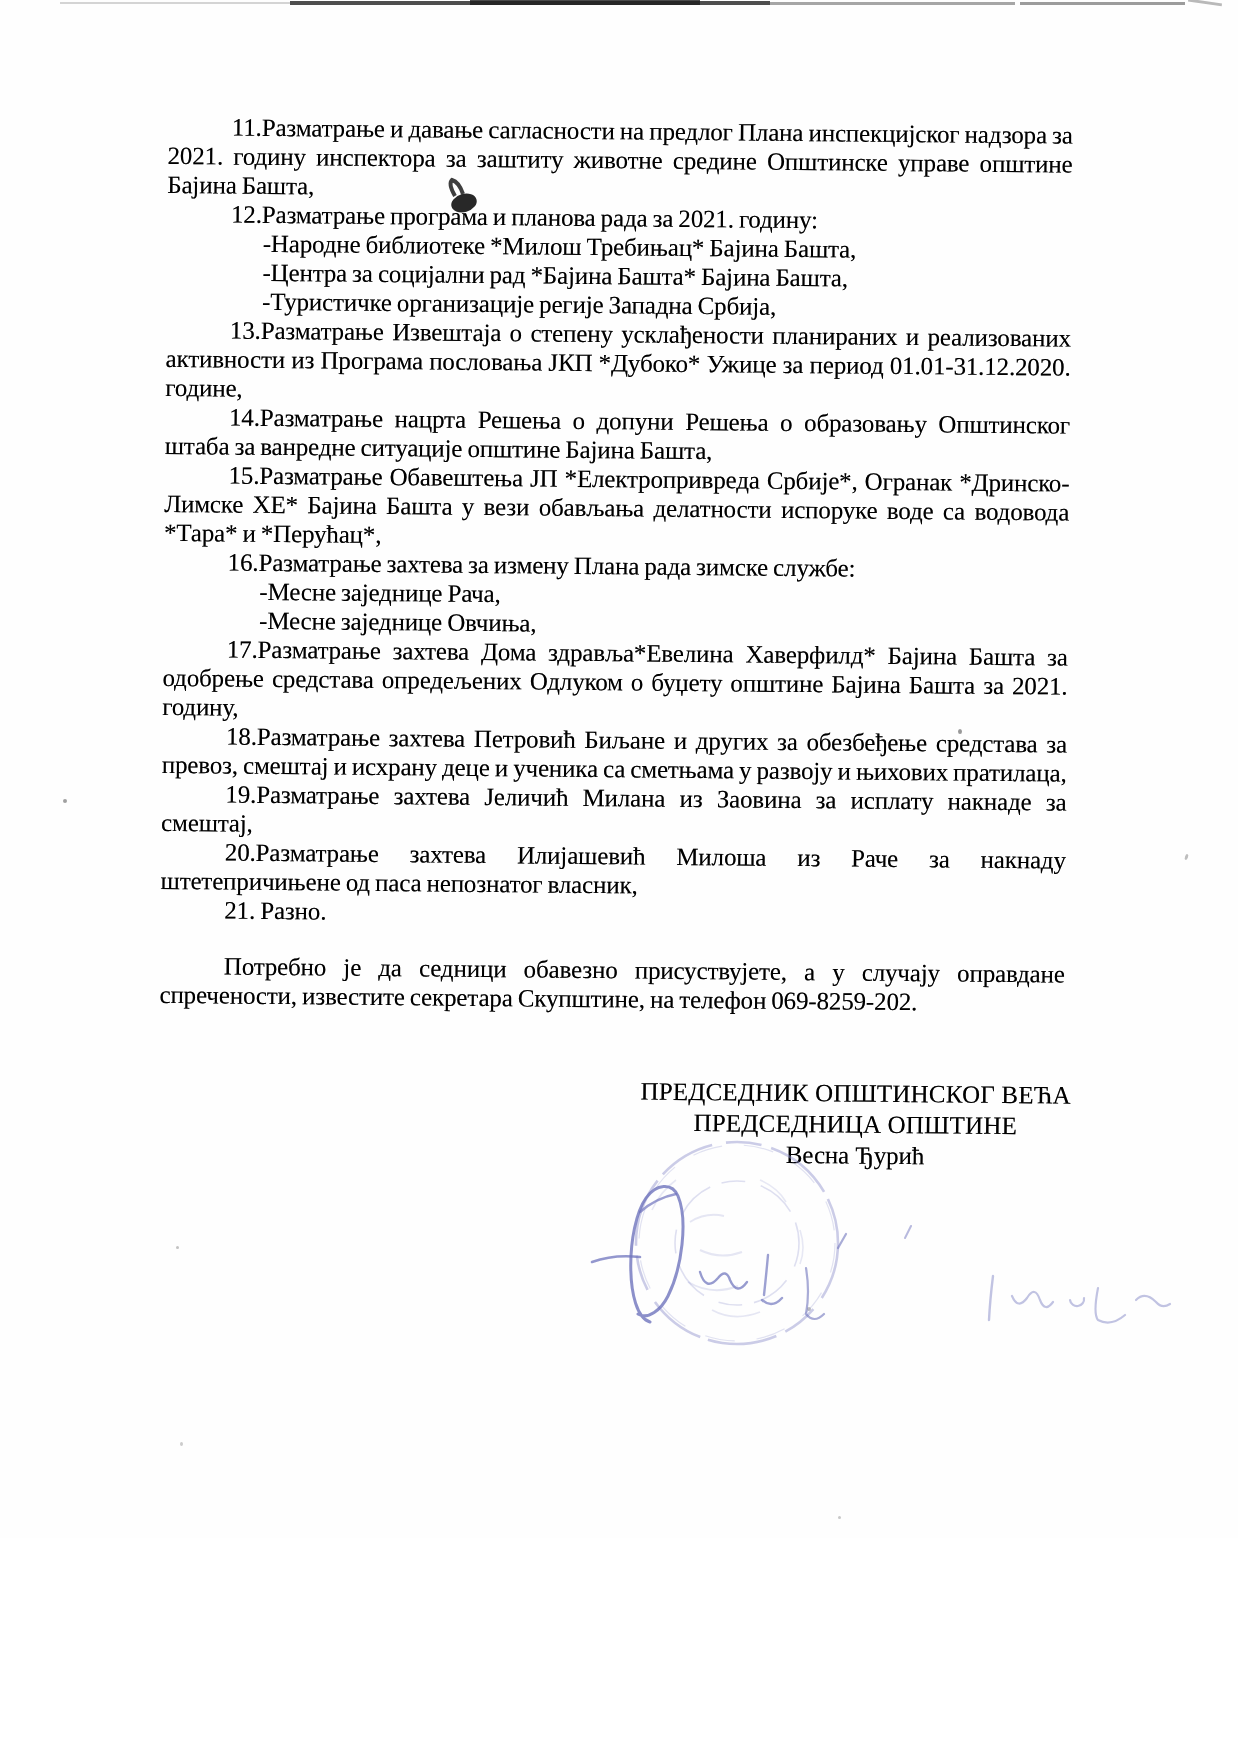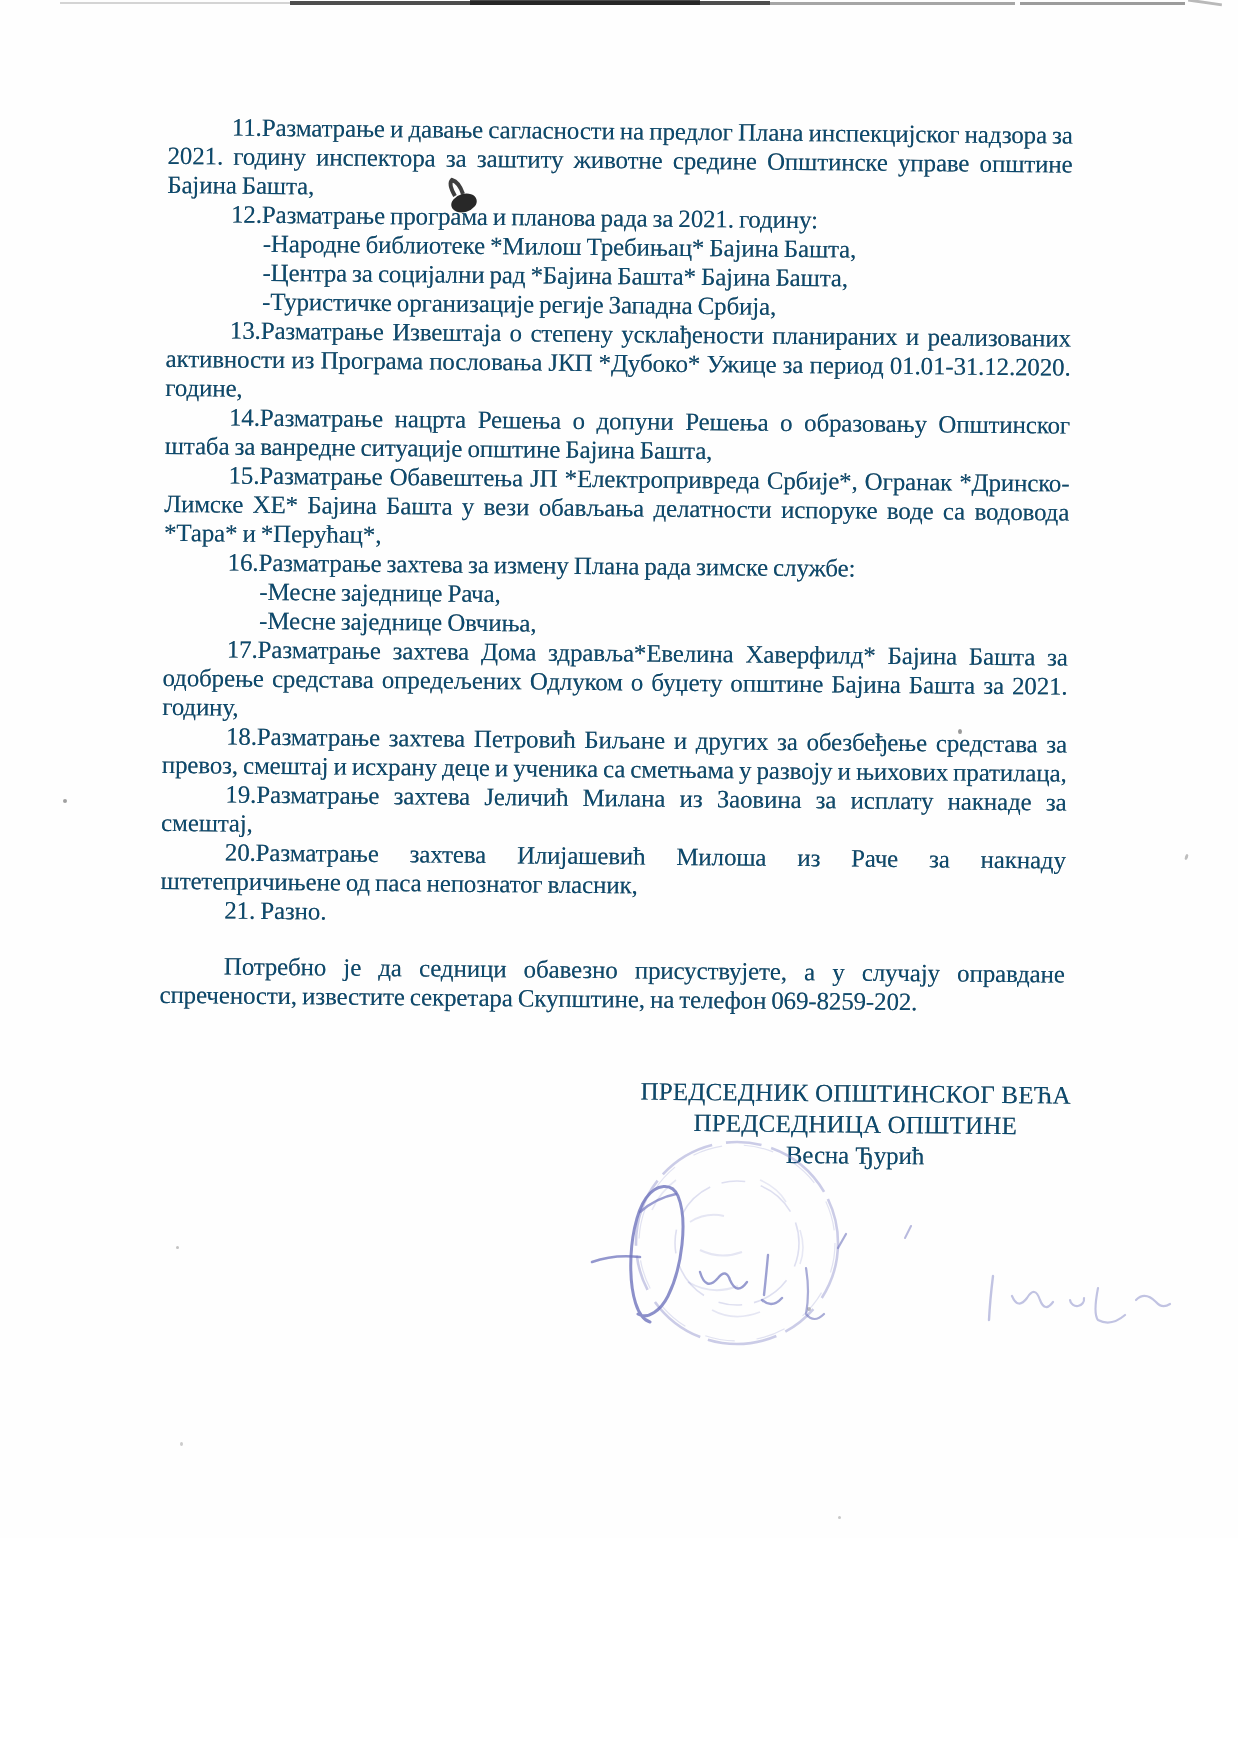--- a/index.html
+++ b/index.html
@@ -2,21 +2,21 @@
 <html><head>
 <meta charset="utf-8">
 <style>
   html,body { margin:0; padding:0; background:#ffffff; }
   .page {
     position:relative;
     width:1238px; height:1538px;
     background:#fefefe;
     overflow:hidden;
     font-family:"Liberation Serif","DejaVu Serif",serif;
-    color:#0c4a6e;
+    color:#000000;
   }
   
   .doc {
     position:absolute; left:168px; top:112px; width:905px;
     transform:rotate(0.55deg);
     transform-origin:0 0;
     font-size:25px; line-height:29px;
     letter-spacing:-0.15px;
     text-shadow:0 0 0.6px rgba(30,30,30,0.55);
   }

